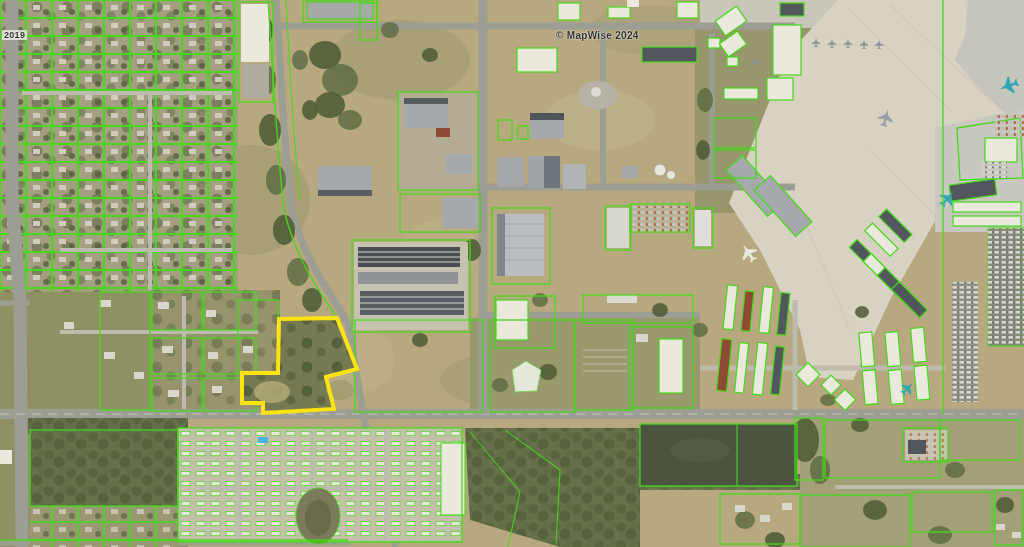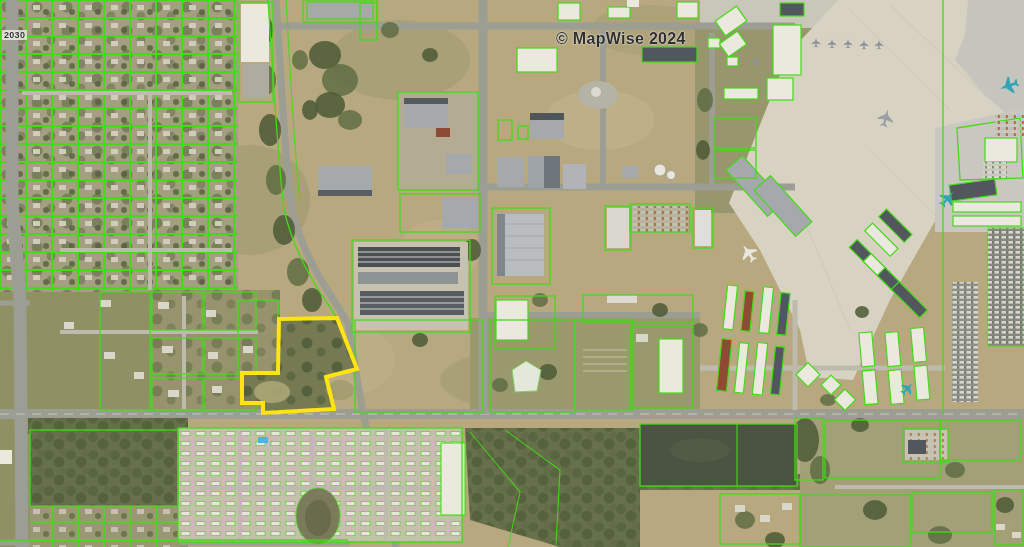--- a/index.html
+++ b/index.html
@@ -12,21 +12,21 @@
   .road{fill:none;stroke:var(--road-gray,#9c9d93);}
   .roadl{fill:none;stroke:#bdbbad;}
   .bw{fill:var(--building-white,#ebe9dd);}
   .bg{fill:var(--building-gray,#a5a9ac);}
   .bd{fill:var(--building-dark,#51575c);}
   .br{fill:#8f4a33;}
   .gs{stroke:var(--parcel-green,#46d91a);stroke-width:1.2;}
   .tree{fill:var(--tree-dark,#4e5c38);opacity:.88;}
   .tree2{fill:#5a6941;opacity:.8;}
   .subject-stroke{fill:none;stroke:var(--subject-yellow,#ffe412);stroke-width:4;stroke-linejoin:miter;}
-  .wm{position:absolute;color:var(--watermark-gray,#2e2e2e);font-weight:bold;font-size:16px;
+  .wm{position:absolute;color:var(--watermark-gray,#2e2e2e);font-weight:bold;font-size:10px;
       letter-spacing:.3px;text-shadow:0 0 2px rgba(255,255,255,.8),0 0 1px rgba(255,255,255,.9);
       white-space:nowrap;}
   .wm.center{left:556px;top:30px;}
   .wm.corner{left:2px;top:30px;font-size:9px;background:rgba(244,243,238,.75);padding:0 2px;}
 </style>
 </head>
 <body>
 
 <div class="stage">
 <svg width="1024" height="547" viewBox="0 0 1024 547">
@@ -426,14 +426,14 @@
   <g>
     <polygon fill="#767a52" points="279,319 337,318 357,369 326,377 334,409 263,413 263,403 242,403 242,373 278,373"></polygon>
     <polygon fill="url(#pTrees)" opacity=".95" points="279,319 337,318 357,369 326,377 334,409 263,413 263,403 242,403 242,373 278,373"></polygon>
     <ellipse cx="272" cy="392" rx="18" ry="11" fill="#ada675" opacity=".9"></ellipse>
     <ellipse cx="340" cy="390" rx="14" ry="10" fill="#9d9a6d" opacity=".8"></ellipse>
     <polygon class="subject-stroke" points="279,319 337,318 357,369 326,377 334,409 263,413 263,403 242,403 242,373 278,373"></polygon>
   </g>
 </svg>
 
 <div class="wm center">© MapWise 2024</div>
-<div class="wm corner">2030</div>
+<div class="wm corner">2019</div>
 </div>
 
 </body></html>

